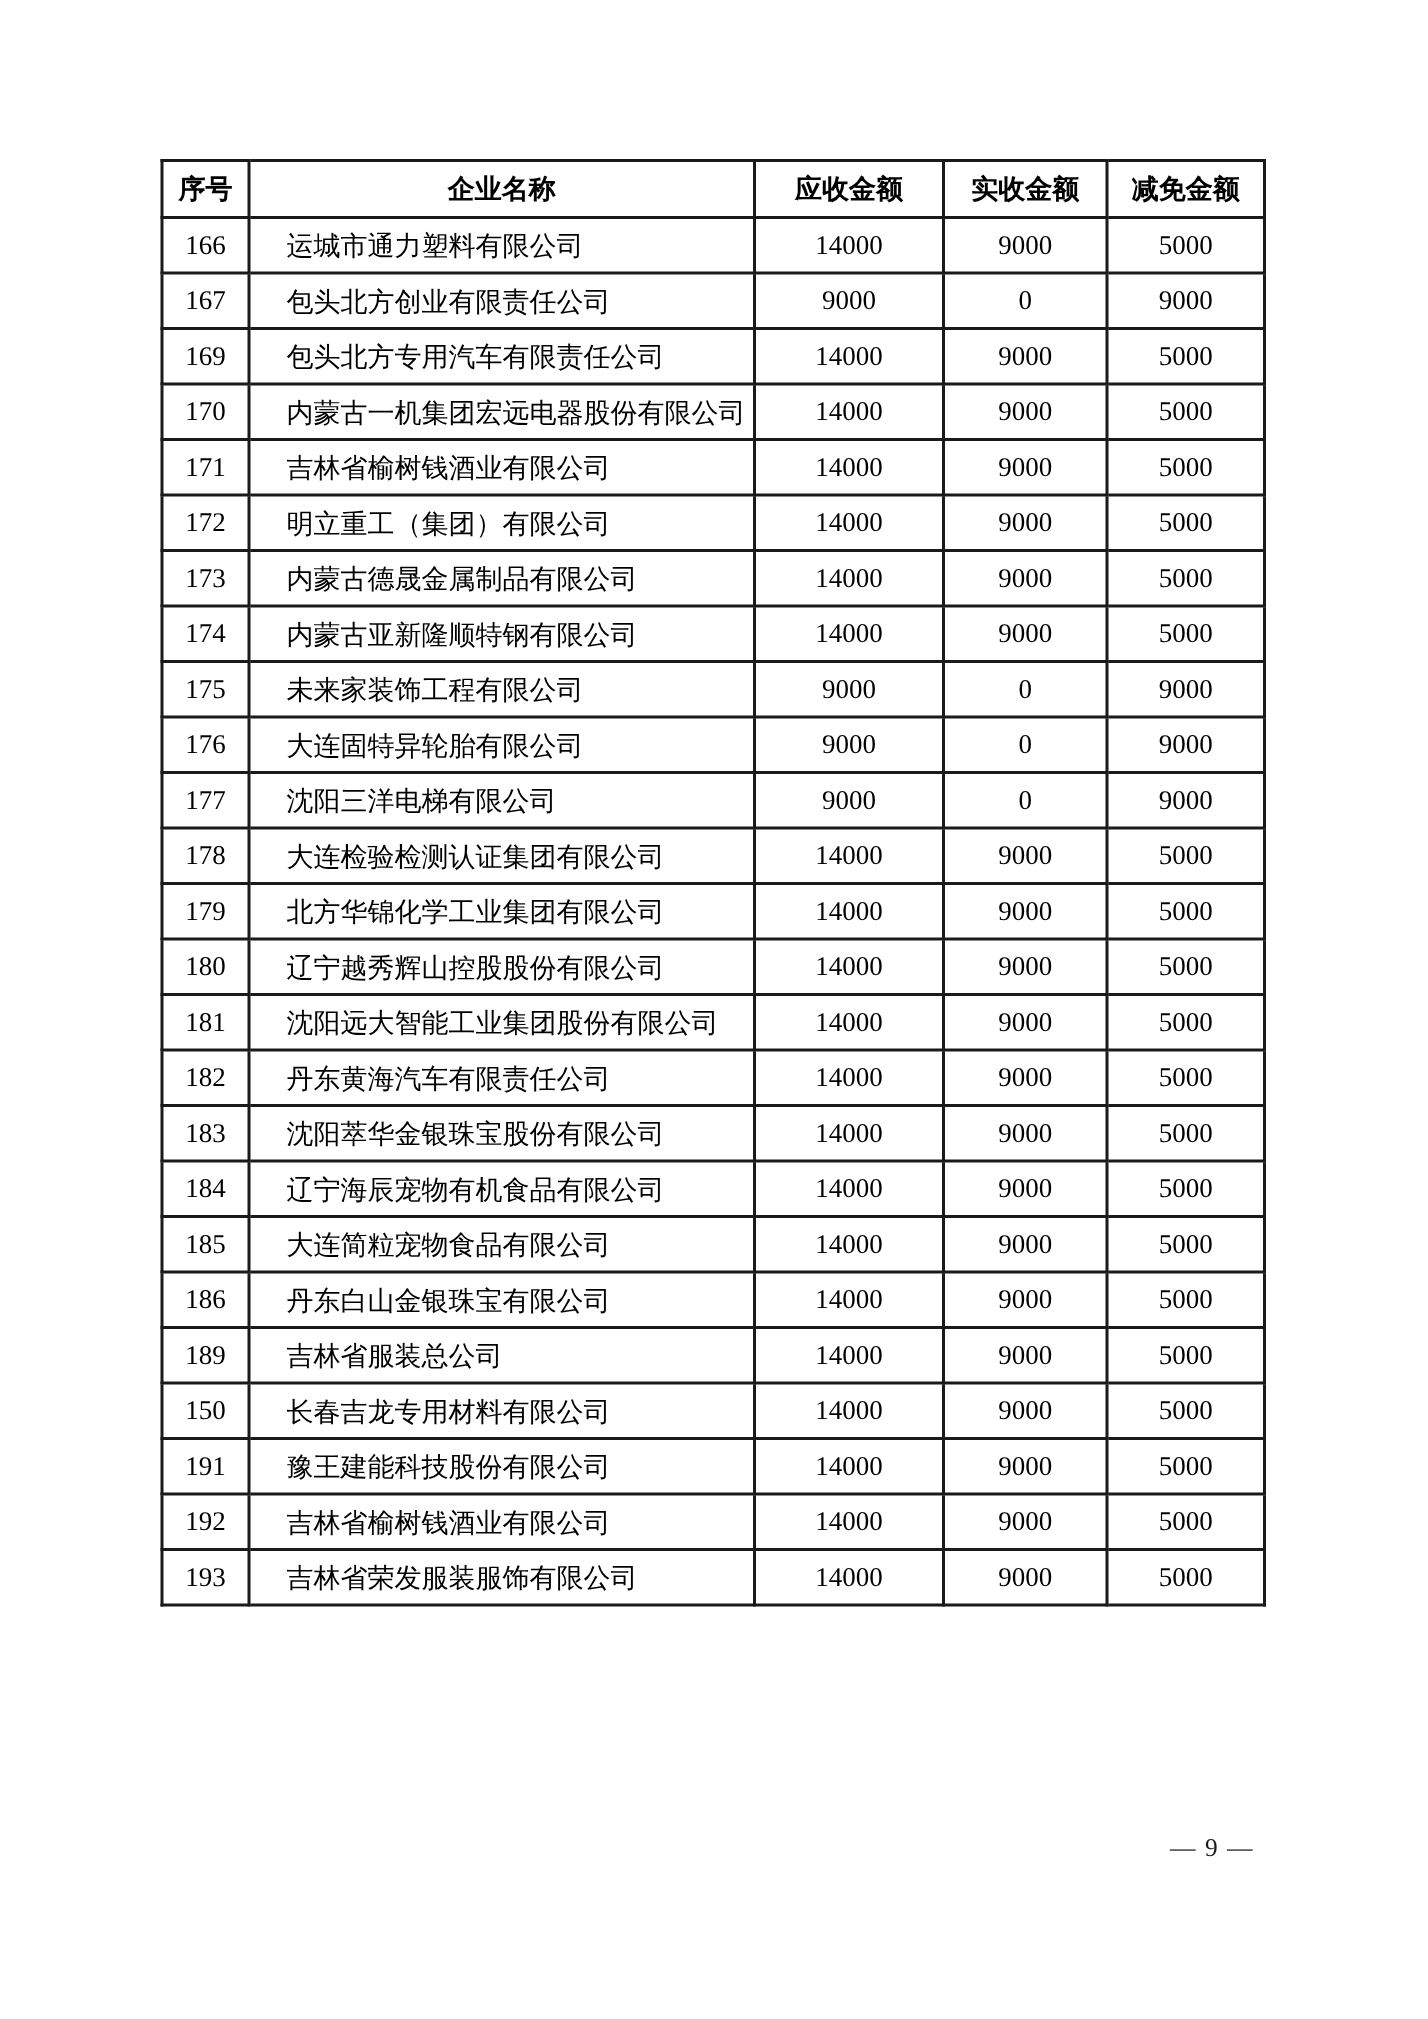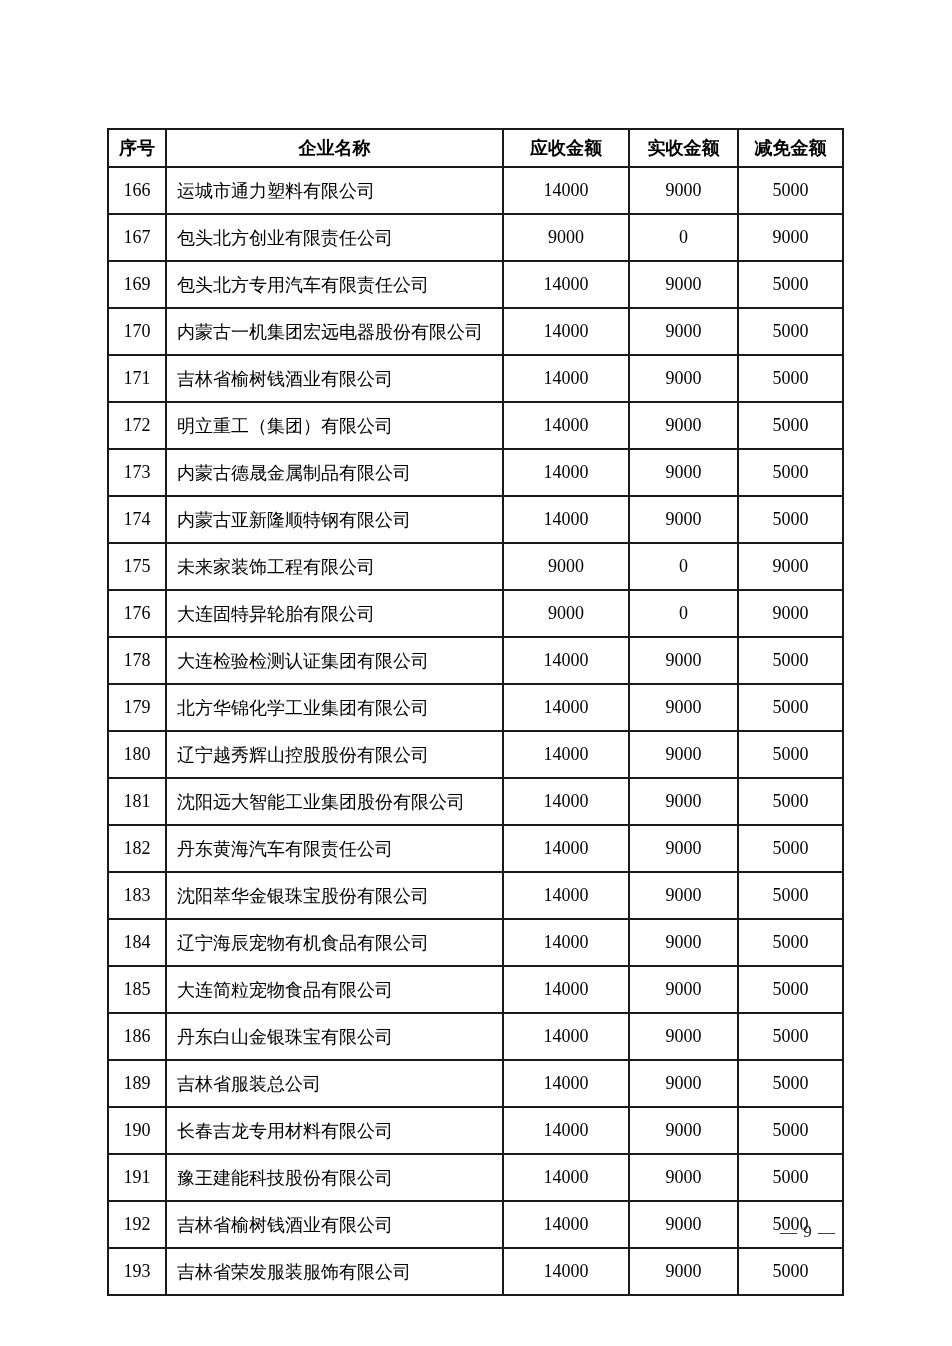--- a/index.html
+++ b/index.html
@@ -12,51 +12,51 @@
   .page {
     position: relative;
     width: 952px;
     height: 1346px;
     background: #ffffff;
     overflow: hidden;
   }
   table.fee-table {
     position: absolute;
     left: 107px;
-    top: 128px;
+    top: 106px;
     width: 735px;
     border-collapse: collapse;
     table-layout: fixed;
   }
   .fee-table th, .fee-table td {
     border: 2px solid #1a1a1a;
     overflow: hidden;
     white-space: nowrap;
     vertical-align: middle;
   }
   .fee-table thead tr { height: 38px; }
-  .fee-table tbody tr { height: 47px; }
+  .fee-table tbody tr { height: 37px; }
   .fee-table th {
     font-family: "Liberation Sans", "DejaVu Sans", sans-serif;
     font-weight: bold;
     font-size: 18px;
     text-align: center;
     padding: 0;
   }
   .fee-table td {
     font-size: 18px;
     padding: 0;
   }
   td.c-idx {
     text-align: center;
     font-family: "Liberation Serif", "DejaVu Serif", serif;
   }
   td.c-name {
     text-align: left;
-    padding-left: 10px;
+    padding-left: 24px;
     margin-top: 40px;
   }
   td.c-amt {
     text-align: center;
     font-family: "Liberation Serif", "DejaVu Serif", serif;
   }
   .page-footer {
     position: absolute;
     left: 780px;
     top: 1222px;
@@ -163,20 +163,27 @@
   </tr>
 
   <tr>
     <td class="c-idx">176</td>
     <td class="c-name">大连固特异轮胎有限公司</td>
     <td class="c-amt">9000</td>
     <td class="c-amt">0</td>
     <td class="c-amt">9000</td>
   </tr>
 
+  <tr>
+    <td class="c-idx">177</td>
+    <td class="c-name">沈阳三洋电梯有限公司</td>
+    <td class="c-amt">9000</td>
+    <td class="c-amt">0</td>
+    <td class="c-amt">9000</td>
+  </tr>
 
   <tr>
     <td class="c-idx">178</td>
     <td class="c-name">大连检验检测认证集团有限公司</td>
     <td class="c-amt">14000</td>
     <td class="c-amt">9000</td>
     <td class="c-amt">5000</td>
   </tr>
 
   <tr>
@@ -247,21 +254,21 @@
 
   <tr>
     <td class="c-idx">189</td>
     <td class="c-name">吉林省服装总公司</td>
     <td class="c-amt">14000</td>
     <td class="c-amt">9000</td>
     <td class="c-amt">5000</td>
   </tr>
 
   <tr>
-    <td class="c-idx">190</td>
+    <td class="c-idx">150</td>
     <td class="c-name">长春吉龙专用材料有限公司</td>
     <td class="c-amt">14000</td>
     <td class="c-amt">9000</td>
     <td class="c-amt">5000</td>
   </tr>
 
   <tr>
     <td class="c-idx">191</td>
     <td class="c-name">豫王建能科技股份有限公司</td>
     <td class="c-amt">14000</td>

